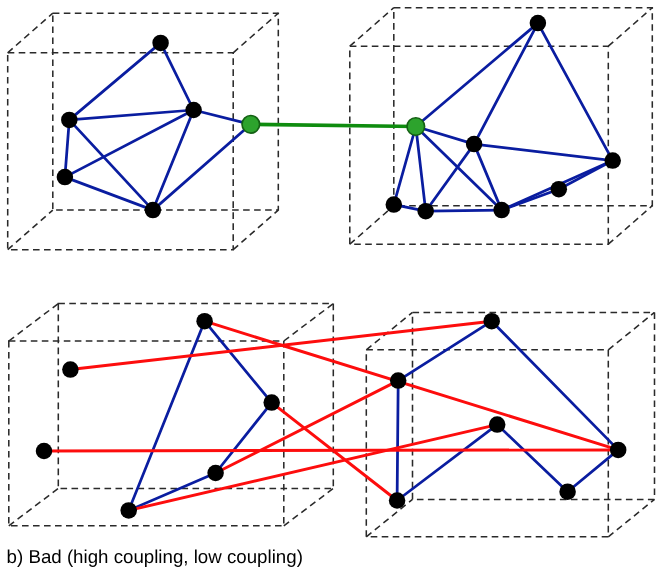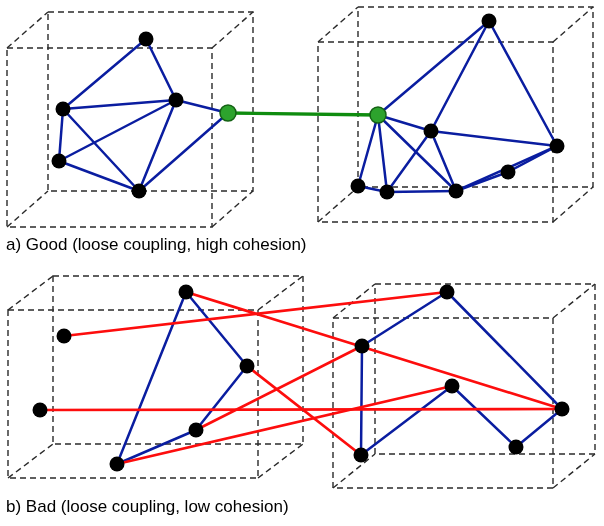--- a/index.html
+++ b/index.html
@@ -126,15 +126,14 @@
       <circle cx="40" cy="410" r="7.5" fill="#000000" stroke="none" stroke-width="0"></circle>
       <circle cx="196" cy="430" r="7.5" fill="#000000" stroke="none" stroke-width="0"></circle>
       <circle cx="117" cy="464" r="7.5" fill="#000000" stroke="none" stroke-width="0"></circle>
       <circle cx="447" cy="292" r="7.5" fill="#000000" stroke="none" stroke-width="0"></circle>
       <circle cx="362" cy="346" r="7.5" fill="#000000" stroke="none" stroke-width="0"></circle>
       <circle cx="452" cy="386" r="7.5" fill="#000000" stroke="none" stroke-width="0"></circle>
       <circle cx="361" cy="455" r="7.5" fill="#000000" stroke="none" stroke-width="0"></circle>
       <circle cx="516" cy="447" r="7.5" fill="#000000" stroke="none" stroke-width="0"></circle>
       <circle cx="562" cy="409" r="7.5" fill="#000000" stroke="none" stroke-width="0"></circle>
     </svg>
-  <div class="caption" id="caption-a">a) Good (loose coupling, high cohesion)</div>
-  <div class="caption" id="caption-b">b) Bad (loose coupling, low cohesion)</div>
+  <div class="caption" id="caption-b">b) Bad (high coupling, low coupling)</div>
 </div>
 
 </body></html>

